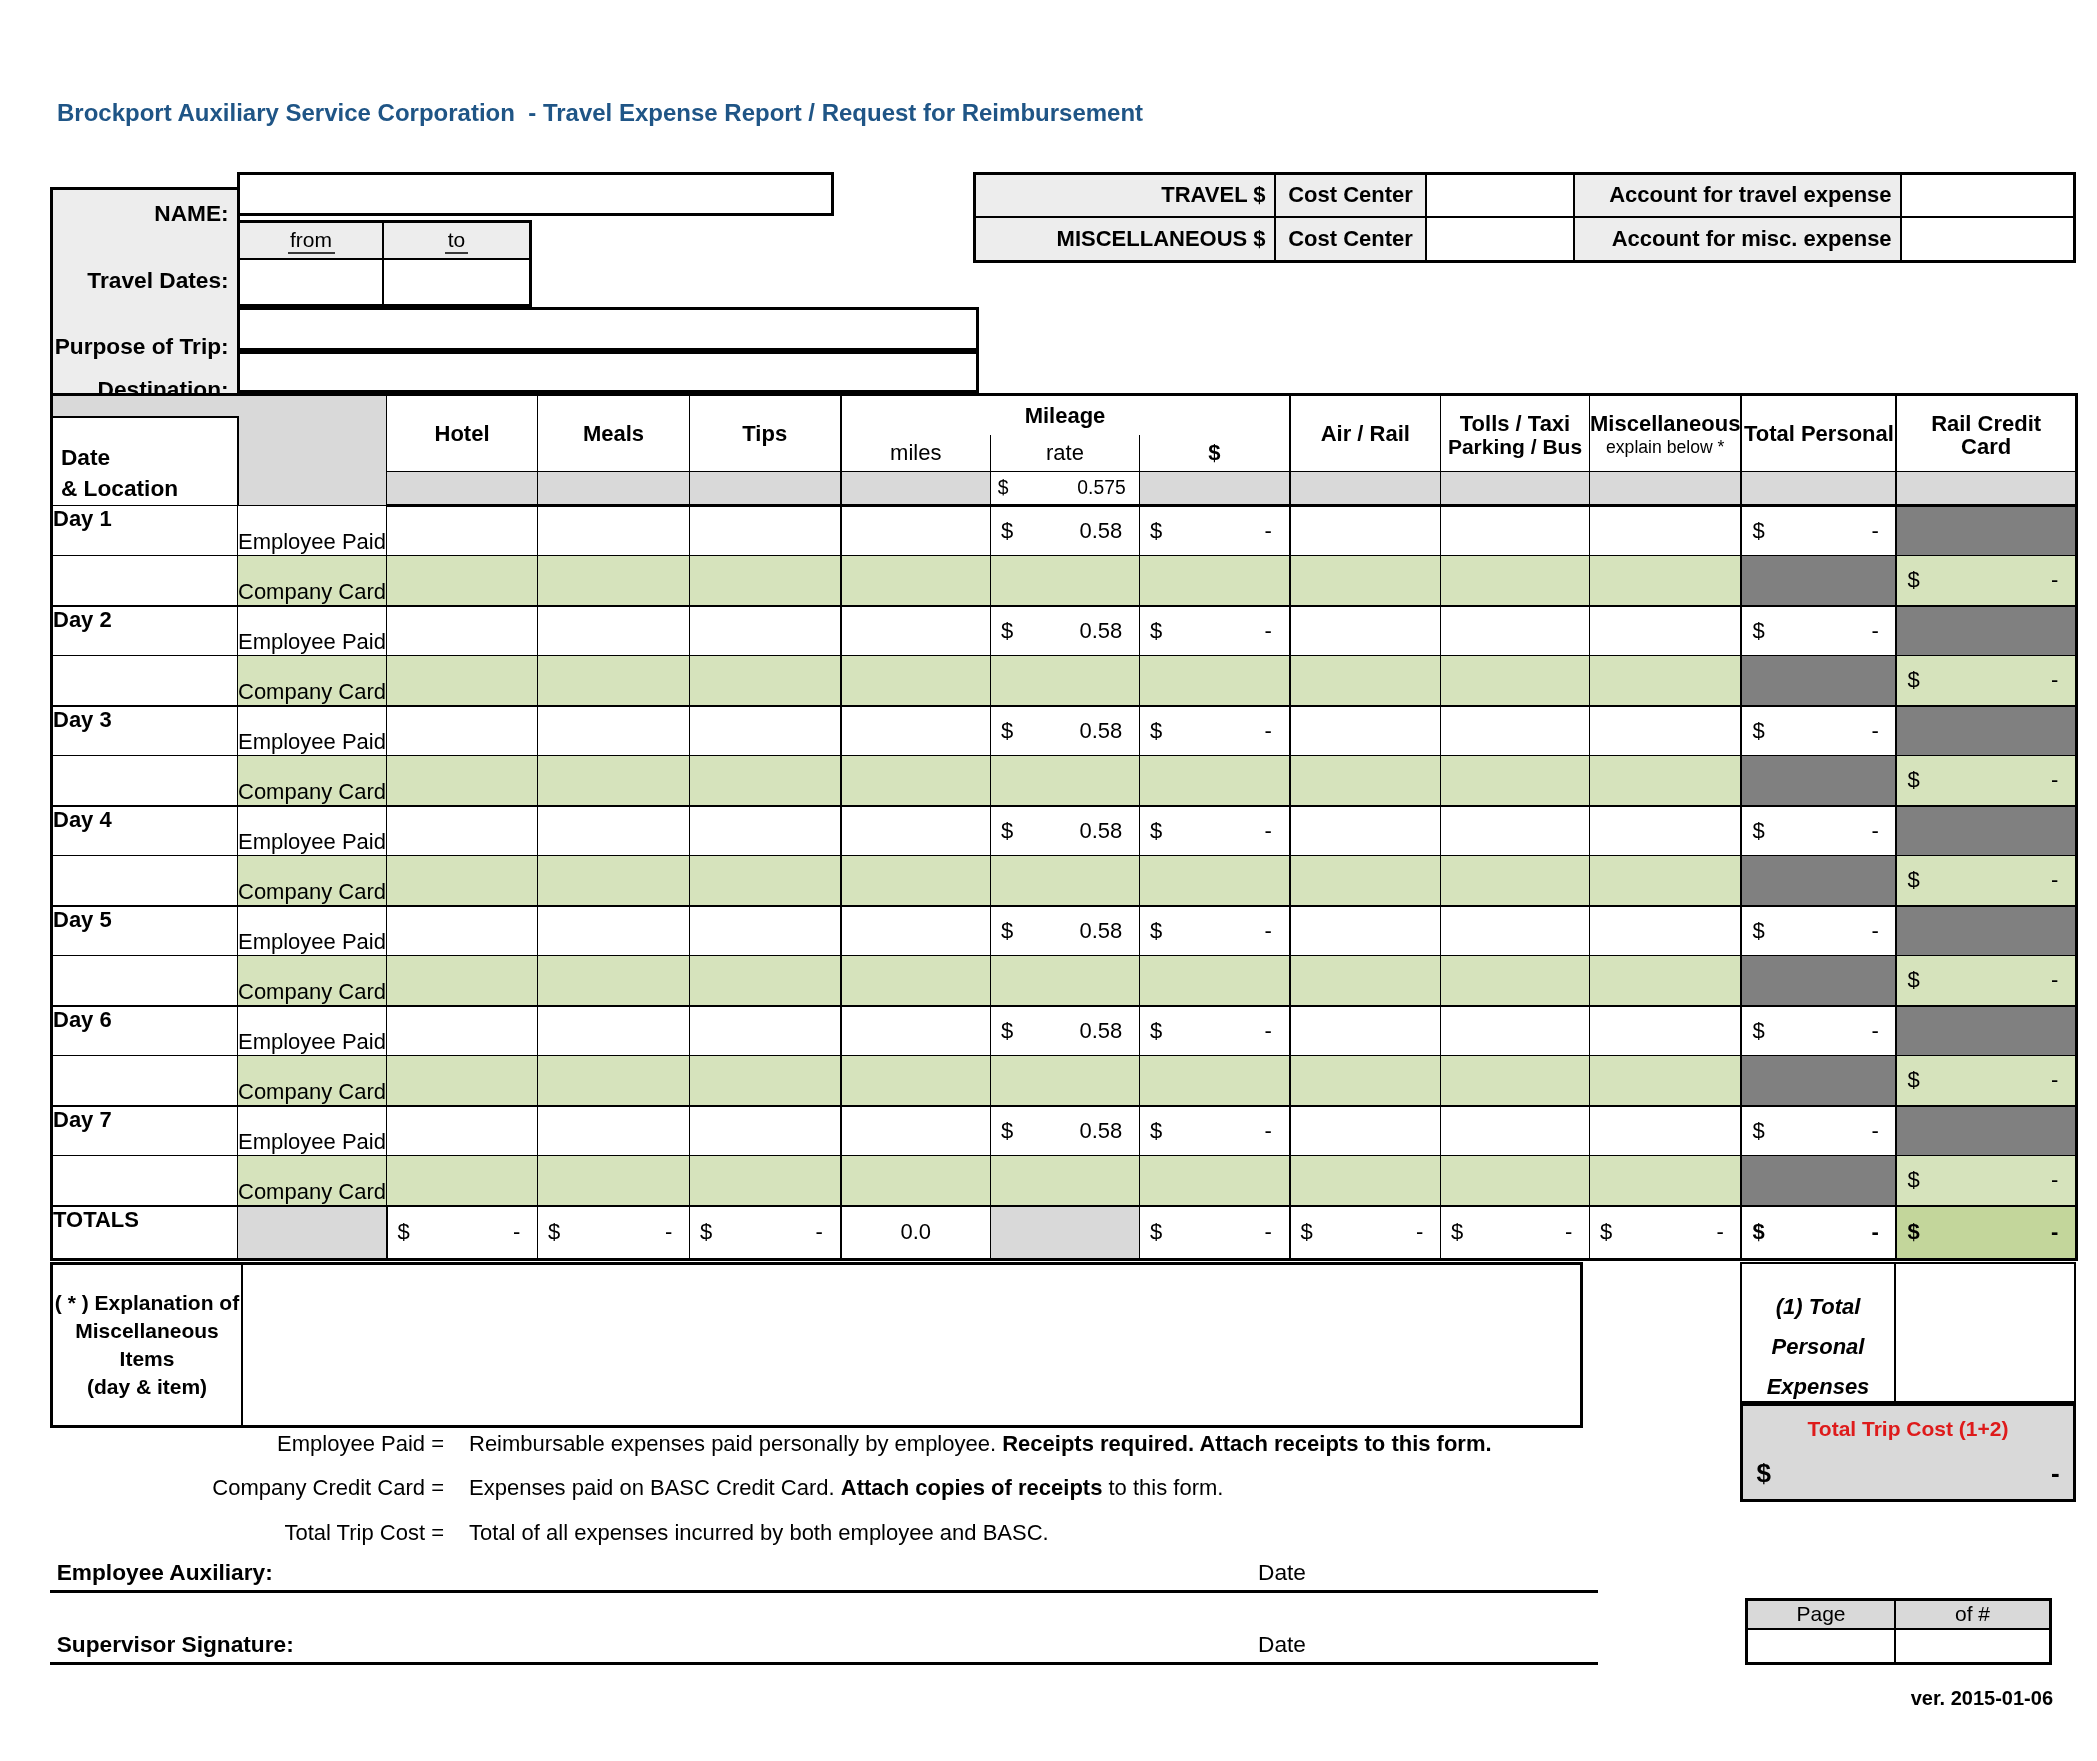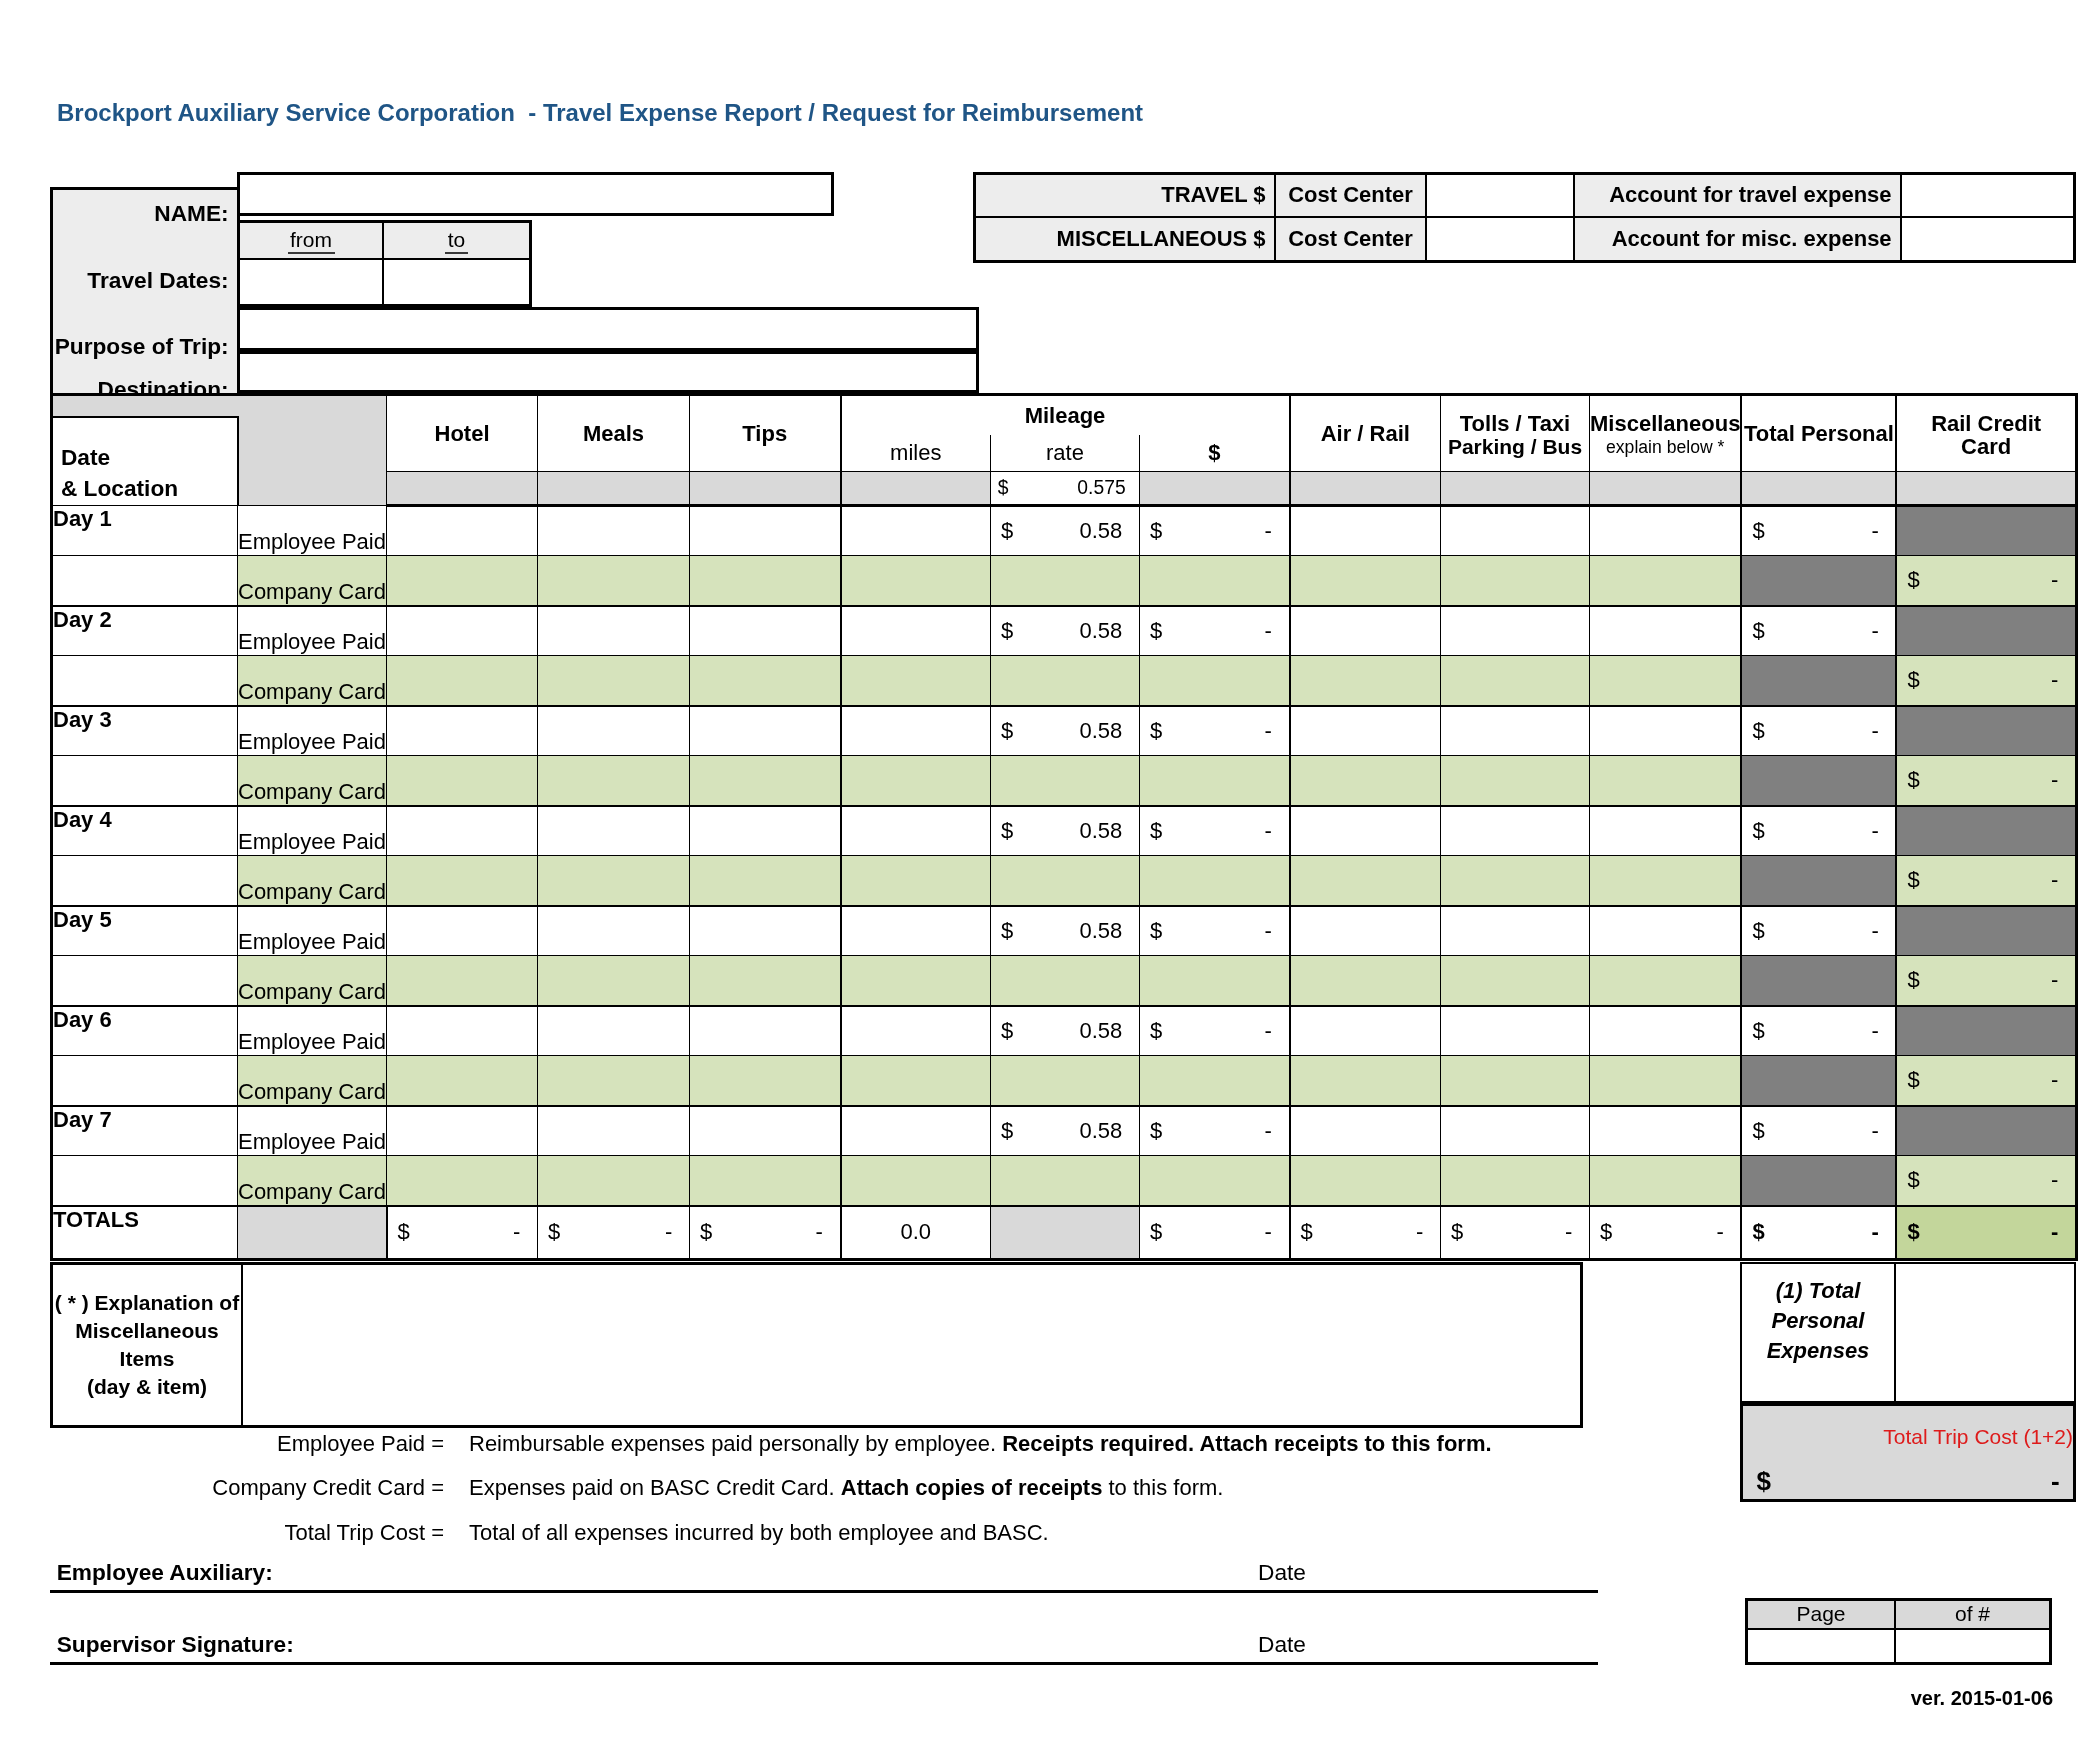--- a/index.html
+++ b/index.html
@@ -76,28 +76,28 @@
 
   
   .expl{position:absolute;left:50px;top:1262px;width:1533px;height:166px;border:3.4px solid #000;
         box-sizing:border-box;display:flex;background:#fff}
   .expl-label{width:190px;border-right:2.5px solid #000;display:flex;flex-direction:column;justify-content:center;
               align-items:center;text-align:center;font-weight:bold;font-size:21px;line-height:28px;box-sizing:border-box}
   .expl-body{flex:1}
 
   .sumcap{position:absolute;left:1740px;top:1262px;width:336px;height:141px;border:2.5px solid #000;
           box-sizing:border-box;display:flex;background:#fff}
-  .sumcap>div{padding-top:12px;text-align:center;font-weight:bold;font-style:italic;
-              font-size:22px;line-height:30px;box-sizing:border-box}
+  .sumcap>div{padding-top:23px;text-align:center;font-weight:bold;font-style:italic;
+              font-size:22px;line-height:40px;box-sizing:border-box}
   .cap1{width:154px;border-right:2.5px solid #000}
   .cap2{flex:1}
 
   .tripbox{position:absolute;left:1740px;top:1403px;width:336px;height:99px;border:3.4px solid #000;
            background:var(--light-grey,#D9D9D9);box-sizing:border-box}
-  .trip-title{color:var(--red,#DE1B1B);text-align:right;font-weight:normal;font-size:21px;padding-top:19px}
+  .trip-title{color:var(--red,#DE1B1B);text-align:center;font-weight:bold;font-size:21px;padding-top:11px}
   .trip-money{display:flex;justify-content:space-between;align-items:center;padding:17px 13.4px 0;
               font-size:26px;font-weight:bold}
 
   .notes{position:absolute;left:50px;top:1431px;width:1611px;font-size:22px}
   .note{position:absolute;left:0;display:flex;white-space:nowrap}
   .note0{top:0}.note1{top:44px}.note2{top:89px}
   .note-label{display:inline-block;width:394px;text-align:right}
   .note-desc{margin-left:25px}
 
   .sig{position:absolute;left:50px;width:1551px}

